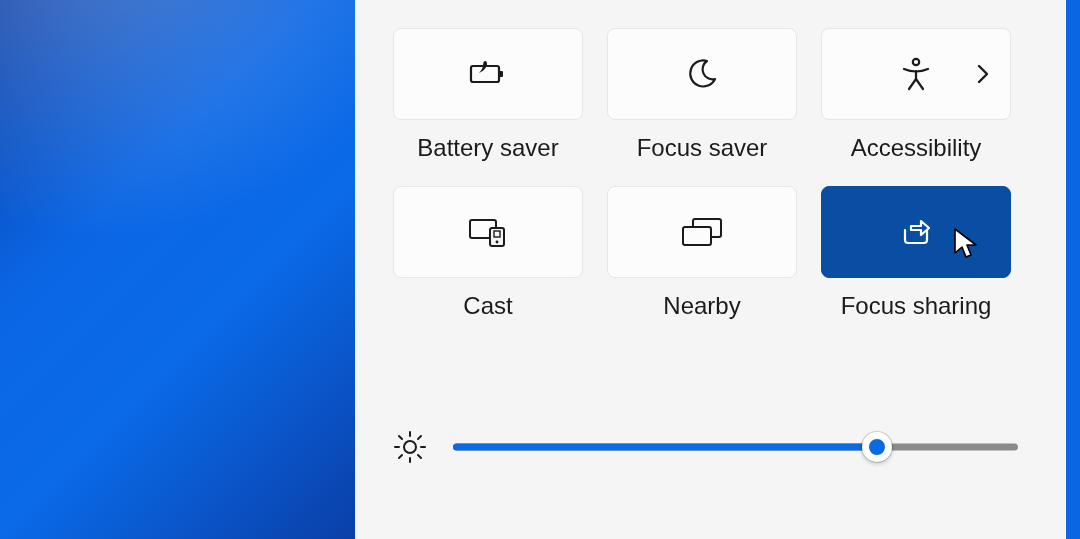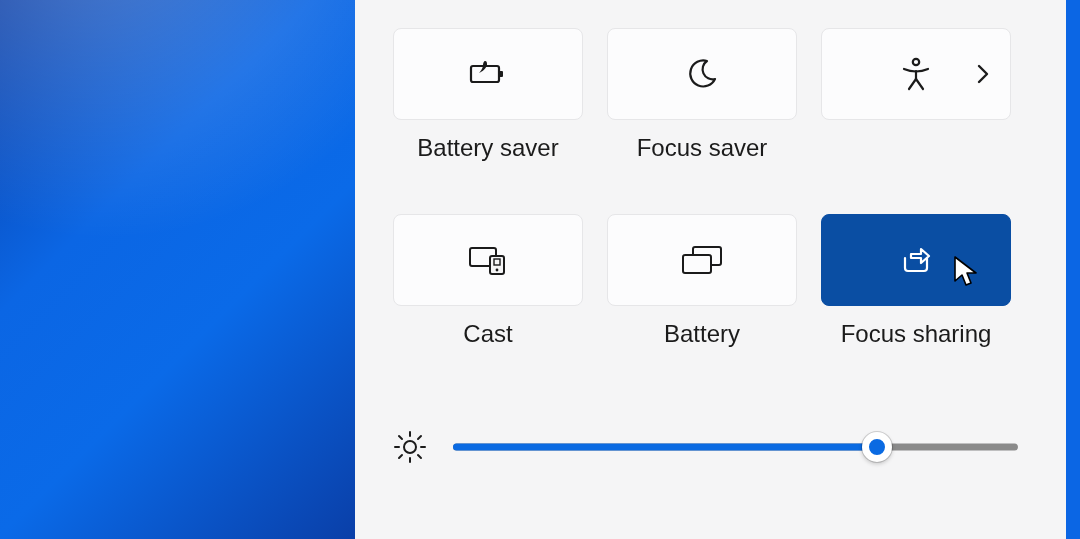--- a/index.html
+++ b/index.html
@@ -62,21 +62,21 @@
   }
 
   .tile-label {
     margin-top: 14px;
     font-size: 24px;
     color: #1b1b1b;
     font-weight: 400;
     text-align: center;
   }
 
-  .row2 { margin-top: 28px; }
+  .row2 { }
 
   
   .slider-row {
     position: absolute;
     left: 38px;
     right: 48px;
     top: 430px;
     display: flex;
     align-items: center;
     gap: 26px;
@@ -167,20 +167,21 @@
             <line x1="16" y1="22" x2="9" y2="32" stroke="#1b1b1b" stroke-width="2.2" stroke-linecap="round"></line>
             <line x1="16" y1="22" x2="23" y2="32" stroke="#1b1b1b" stroke-width="2.2" stroke-linecap="round"></line>
           </svg>
         </span>
         <span class="chev">
           <svg width="14" height="22" viewBox="0 0 14 22">
             <path d="M3 3 L11 11 L3 19" fill="none" stroke="#1b1b1b" stroke-width="2.4" stroke-linecap="round" stroke-linejoin="round"></path>
           </svg>
         </span>
       </div>
+      <div class="tile-label">Accessibility</div>
     </div>
 
     <div class="tile-group row2">
       <div class="tile">
         <span>
           <svg width="44" height="32" viewBox="0 0 44 32">
             <rect x="4" y="4" width="26" height="18" rx="2" fill="none" stroke="#1b1b1b" stroke-width="2"></rect>
             <rect x="24" y="12" width="14" height="18" rx="2" fill="#f5f5f6" stroke="#1b1b1b" stroke-width="2"></rect>
             <circle cx="31" cy="26" r="1.4" fill="#1b1b1b"></circle>
             <rect x="28" y="15" width="6" height="6" fill="none" stroke="#1b1b1b" stroke-width="1.4"></rect>
@@ -192,21 +193,21 @@
 
     <div class="tile-group row2">
       <div class="tile">
         <span>
           <svg width="46" height="32" viewBox="0 0 46 32">
             <rect x="14" y="3" width="28" height="18" rx="2" fill="none" stroke="#1b1b1b" stroke-width="2"></rect>
             <rect x="4" y="11" width="28" height="18" rx="2" fill="#fcfcfd" stroke="#1b1b1b" stroke-width="2"></rect>
           </svg>
         </span>
       </div>
-      <div class="tile-label">Battery</div>
+      <div class="tile-label">Nearby</div>
     </div>
 
     <div class="tile-group row2">
       <div class="tile active">
         <span>
           <svg width="34" height="32" viewBox="0 0 34 32">
             <path d="M6 14 v10 a3 3 0 0 0 3 3 h16 a3 3 0 0 0 3 -3 v-10" fill="none" stroke="#ffffff" stroke-width="2.2" stroke-linecap="round"></path>
             <path d="M12 10 L22 10 L22 5 L30 12 L22 19 L22 14 L12 14 Z" fill="none" stroke="#ffffff" stroke-width="2.2" stroke-linejoin="round"></path>
           </svg>
         </span>

